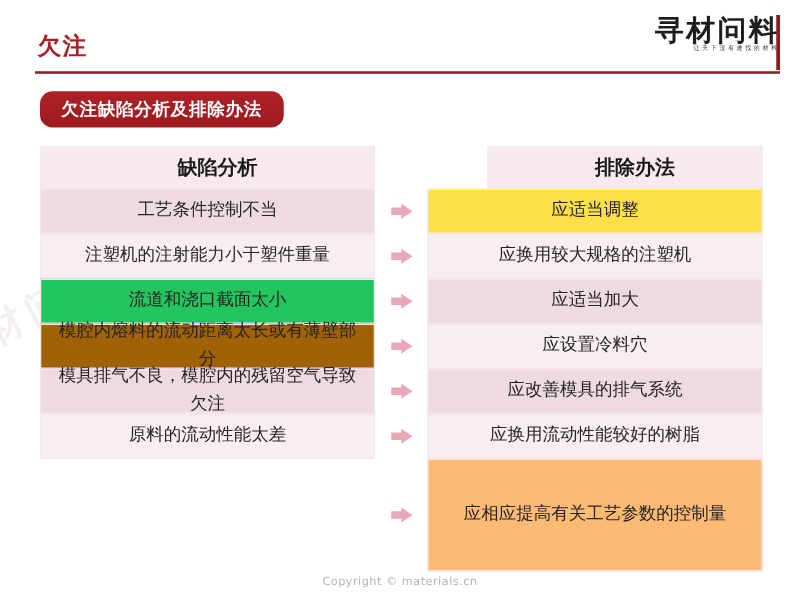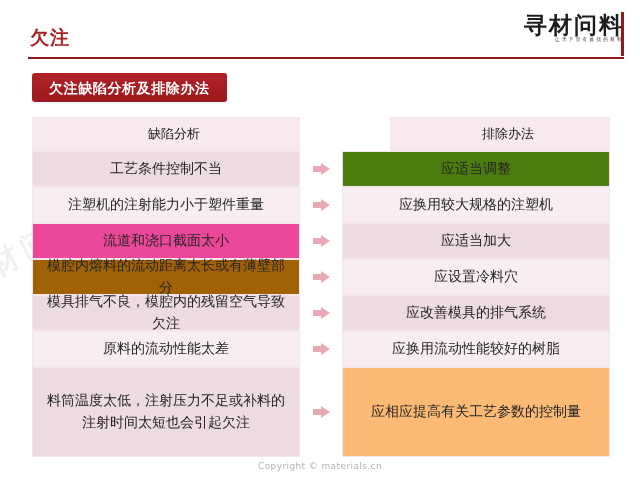--- a/index.html
+++ b/index.html
@@ -83,21 +83,21 @@
   }
 
   
   .badge {
     position:absolute;
     left:32px; top:73px;
     height:29px;
     padding:0 17px;
     display:flex; align-items:center;
     background:linear-gradient(180deg,#b02027 0%,#9c1a1f 100%);
-    border-radius:3px;
+    border-radius:10px;
     z-index:3;
   }
   .badge-text {
     color:#ffffff;
     font-size:14px;
     font-weight:bold;
     letter-spacing:.6px;
     line-height:1;
   }
 
@@ -123,22 +123,22 @@
     align-items:center;
     justify-content:center;
     text-align:center;
     font-size:14px;
     color:#252525;
     line-height:1.55;
     padding:0 8px;
     box-sizing:border-box;
   }
   .cell.head {
-    font-weight:normal;
-    font-size:13px;
+    font-weight:bold;
+    font-size:16px;
     color:#1a1a1a;
     padding-left:24px;
   }
   .arrow-cell {
     display:flex;
     align-items:center;
     justify-content:center;
     background:#ffffff;
   }
   .arrow {
@@ -193,25 +193,24 @@
 
   <div class="badge">
     <span class="badge-text">欠注缺陷分析及排除办法</span>
   </div>
 
   <div class="table-wrap">
     <div class="col col-left" id="col-left">
         <div class="cell head" style="height: 34px; background: rgb(247, 233, 237);">缺陷分析</div>
         <div class="cell" style="height: 36px; background: rgb(238, 218, 225);">工艺条件控制不当</div>
         <div class="cell" style="height: 36px; background: rgb(248, 238, 241);">注塑机的注射能力小于塑件重量</div>
-        <div class="cell" style="height: 36px; background: #ec4899;">流道和浇口截面太小</div>
+        <div class="cell" style="height: 36px; background: #22c55e;">流道和浇口截面太小</div>
         <div class="cell" style="height: 36px; background: #a16207; text-align: center;">模腔内熔料的流动距离太长或有薄壁部分</div>
         <div class="cell" style="height: 36px; background: rgb(238, 218, 225);">模具排气不良，模腔内的残留空气导致欠注</div>
         <div class="cell" style="height: 36px; background: rgb(248, 238, 241);">原料的流动性能太差</div>
-        <div class="cell" style="height: 90px; background: rgb(238, 218, 225);">料筒温度太低，注射压力不足或补料的注射时间太短也会引起欠注</div>
       </div>
     <div class="col col-mid" id="col-mid">
         <div class="arrow-cell" style="height: 34px;"></div>
         <div class="arrow-cell" style="height: 36px;">
           <div class="arrow"></div>
         </div>
         <div class="arrow-cell" style="height: 36px;">
           <div class="arrow"></div>
         </div>
         <div class="arrow-cell" style="height: 36px;">
@@ -225,21 +224,21 @@
         </div>
         <div class="arrow-cell" style="height: 36px;">
           <div class="arrow"></div>
         </div>
         <div class="arrow-cell" style="height: 90px;">
           <div class="arrow"></div>
         </div>
       </div>
     <div class="col col-right" id="col-right">
         <div class="cell head" style="height: 34px; background: rgb(247, 233, 237); margin-left: 48px;">排除办法</div>
-        <div class="cell" style="height: 36px; background: #4d7c0f;">应适当调整</div>
+        <div class="cell" style="height: 36px; background: #fde047;">应适当调整</div>
         <div class="cell" style="height: 36px; background: rgb(248, 238, 241);">应换用较大规格的注塑机</div>
         <div class="cell" style="height: 36px; background: rgb(238, 218, 225);">应适当加大</div>
         <div class="cell" style="height: 36px; background: rgb(248, 238, 241);">应设置冷料穴</div>
         <div class="cell" style="height: 36px; background: rgb(238, 218, 225);">应改善模具的排气系统</div>
         <div class="cell" style="height: 36px; background: rgb(248, 238, 241);">应换用流动性能较好的树脂</div>
         <div class="cell" style="height: 90px; background: #fdba74;">应相应提高有关工艺参数的控制量</div>
       </div>
   </div>
 
   <div class="footer">Copyright © materials.cn</div>

